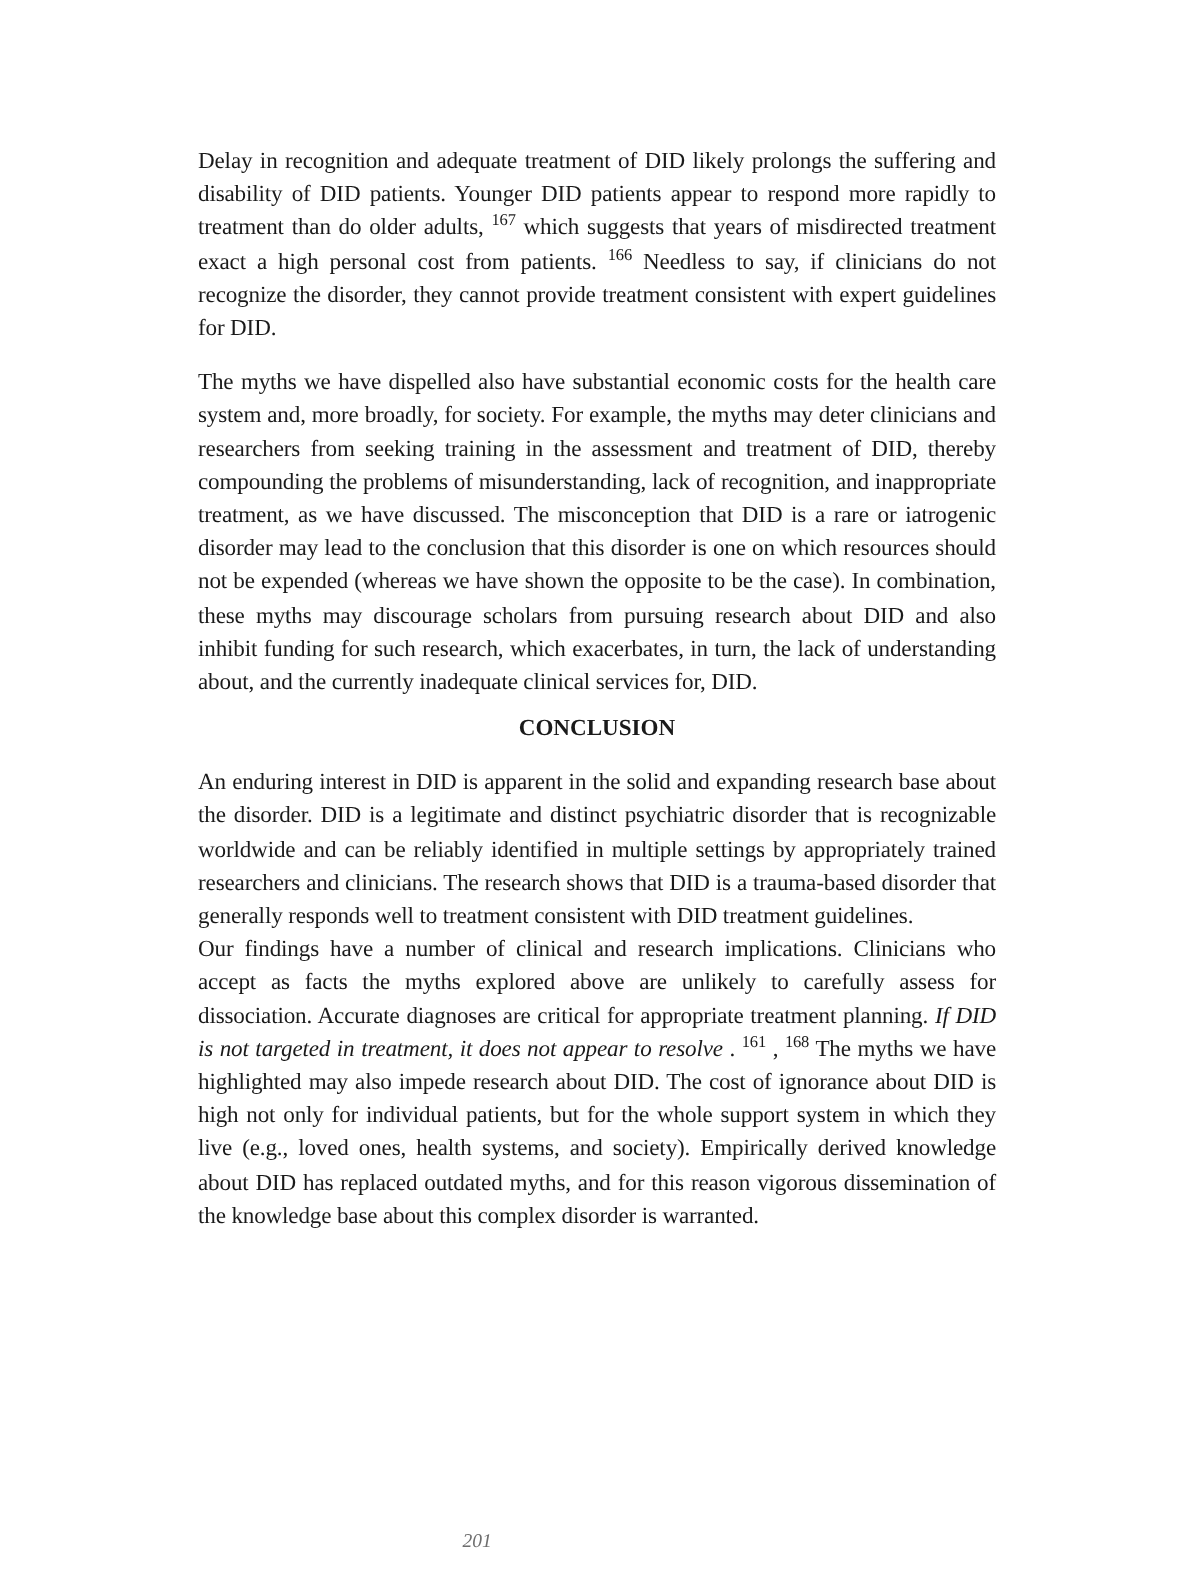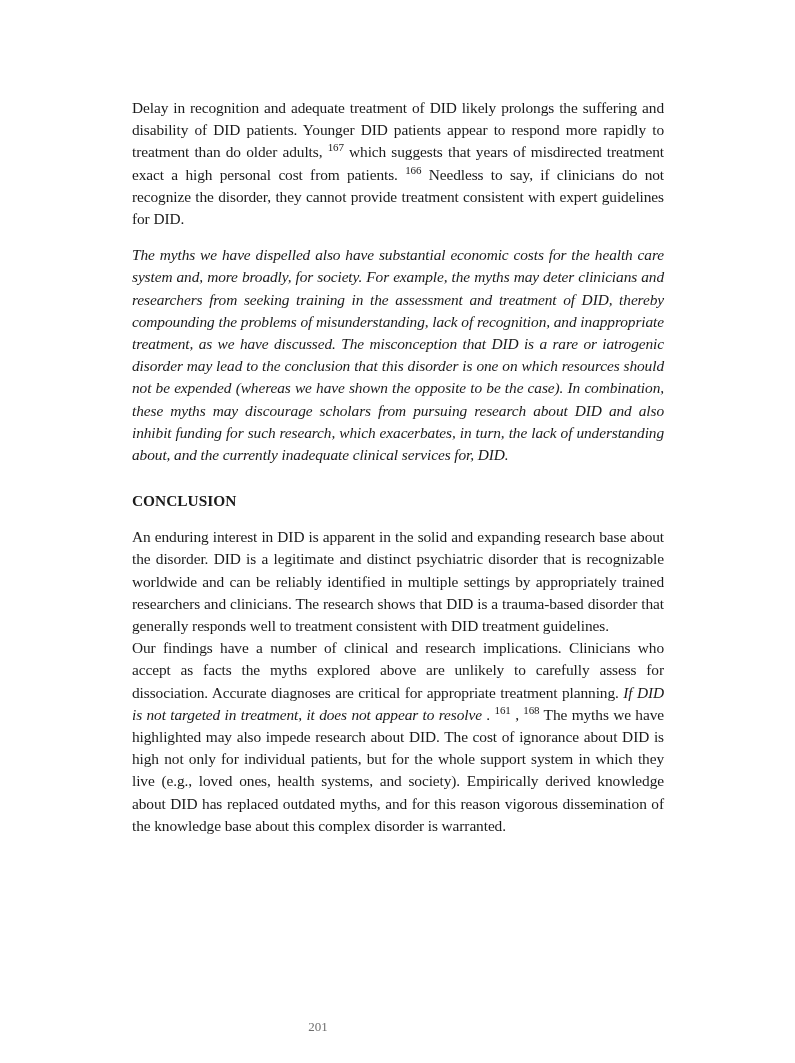--- a/index.html
+++ b/index.html
@@ -32,32 +32,34 @@
       font-size: 11px;
       line-height: 0;
       vertical-align: 6px;
     }
     .ital { font-style: italic; }
     h2.heading {
       margin: 0 0 14px 0;
       font-size: 15.4px;
       line-height: 22px;
       font-weight: bold;
+      text-align: center;
     }
     .page-number {
       position: absolute;
       top: 1019px;
       left: 0;
       width: 636px;
       text-align: center;
       font-size: 13px;
       color: #6e6e6e;
+      font-style: italic;
     }
     #p1 { margin-bottom: 14px; }
-    #p2 { margin-bottom: 24px; font-style: italic; }
+    #p2 { margin-bottom: 9px; }
     #h-conclusion { margin-top: 0; margin-bottom: 14px; }
     #p3 { margin-bottom: 0; }
     #p4 { margin-bottom: 6px; }
   </style>
 </head>
 <body>
 
 <div class="page">
 
   <p class="para" id="p1"><span>Delay in recognition and adequate treatment of DID likely prolongs the suffering and disability of DID patients. Younger DID patients appear to respond more rapidly to treatment than do older adults,</span> <sup class="ref">167</sup><span> which suggests that years of misdirected treatment exact a high personal cost from patients.</span> <sup class="ref">166</sup><span> Needless to say, if clinicians do not recognize the disorder, they cannot provide treatment consistent with expert guidelines for DID.</span></p>

